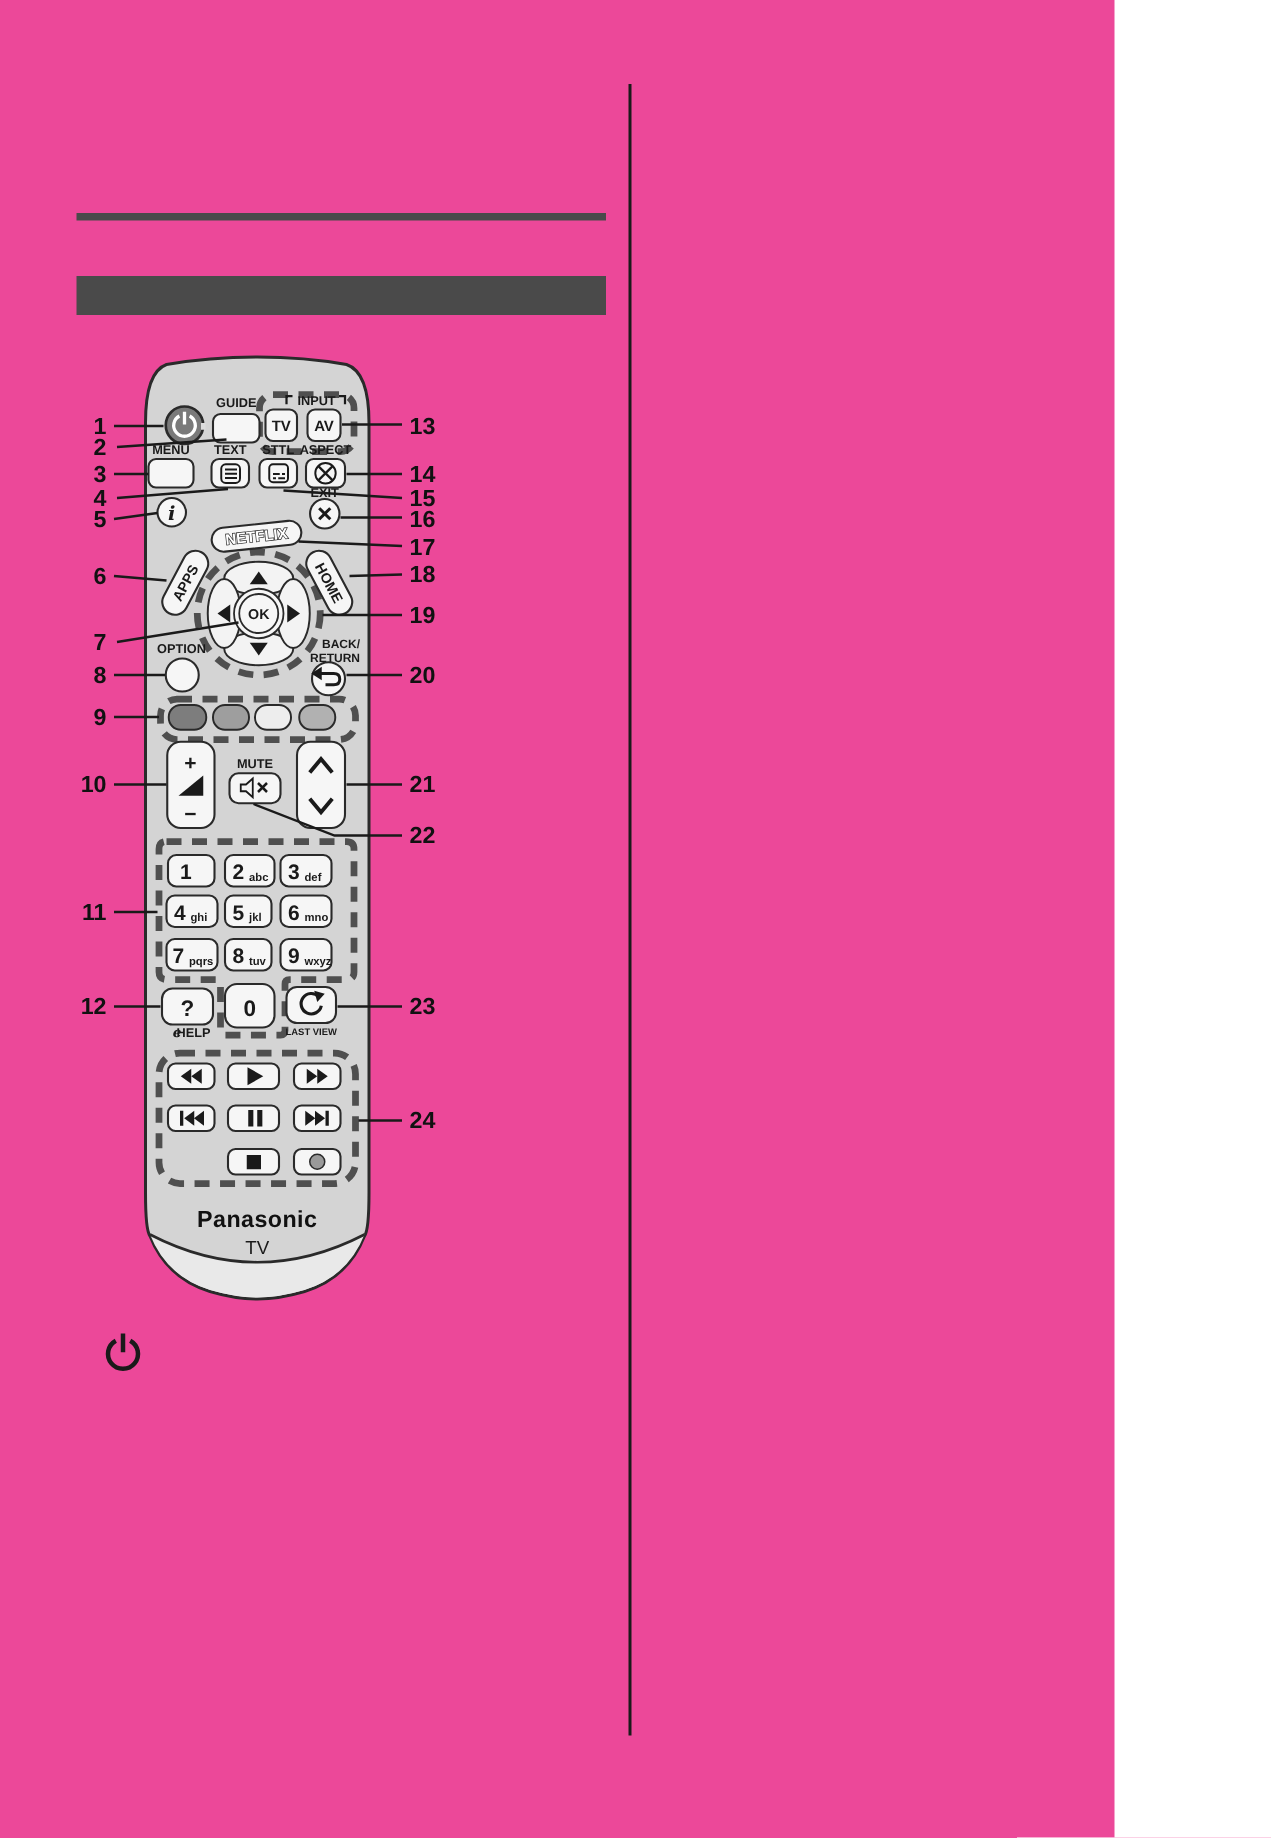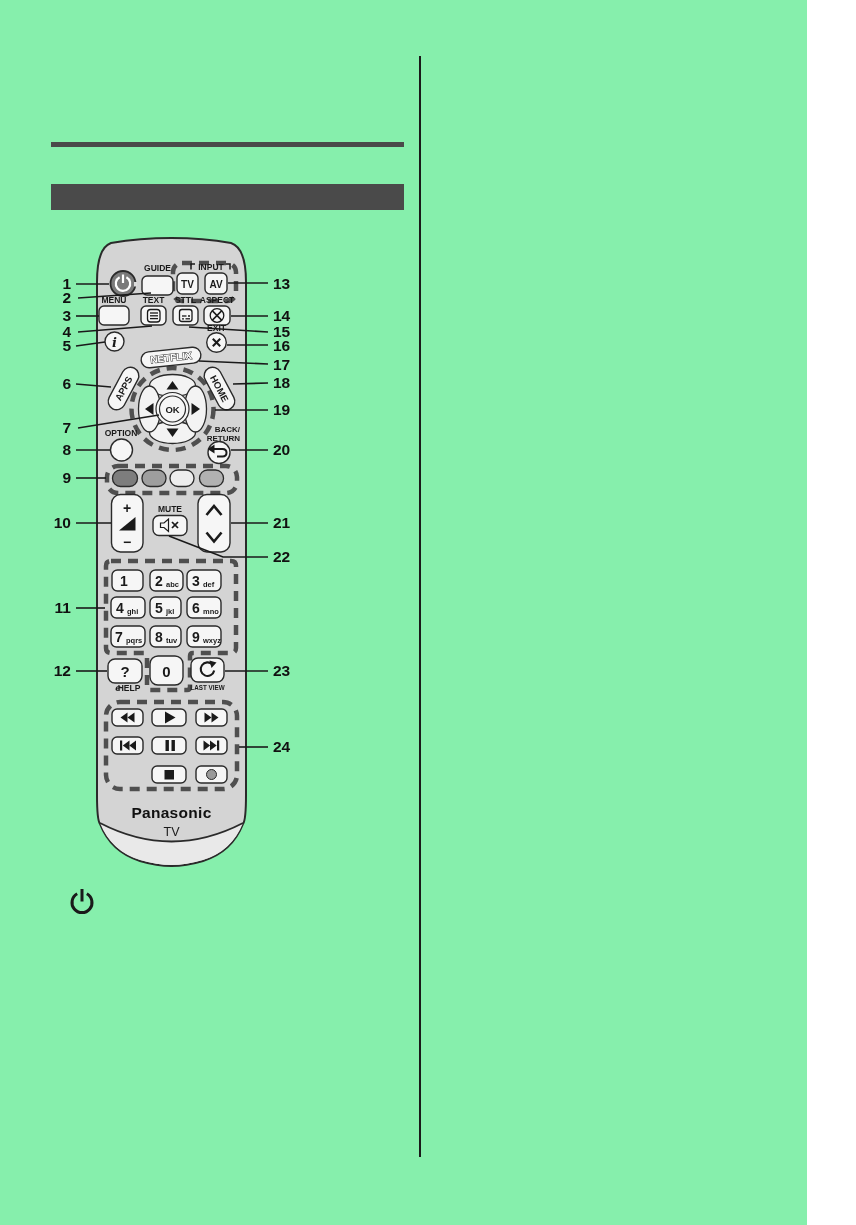--- a/index.html
+++ b/index.html
@@ -1,16 +1,16 @@
 <!DOCTYPE html>
 <html><head>
 <meta charset="utf-8">
 <style>
   html,body{margin:0;padding:0;background:#ffffff;}
-  .page{position:relative;width:807px;height:1225px;background:#86efac;overflow:hidden;
+  .page{position:relative;width:743px;height:1225px;background:#ec4899;overflow:hidden;
         font-family:"Liberation Sans", sans-serif;}
   .divider{position:absolute;left:419px;top:56px;width:2px;height:1101px;background:#1a1a1a;}
   .bar{position:absolute;left:51px;width:353px;background:#4a4a4a;}
   .bar.thin{top:142px;height:5px;}
   .bar.thick{top:184px;height:26px;}
   .remote-svg{position:absolute;left:40px;top:230px;width:280px;height:645px;}
   .standby-svg{position:absolute;left:62px;top:882px;width:40px;height:40px;}
   svg{font-family:"Liberation Sans", sans-serif;}
   .body-shape{fill:#d4d4d4;stroke:#2a2a2a;stroke-width:2;}
   .chin{fill:#e9e9e9;}

